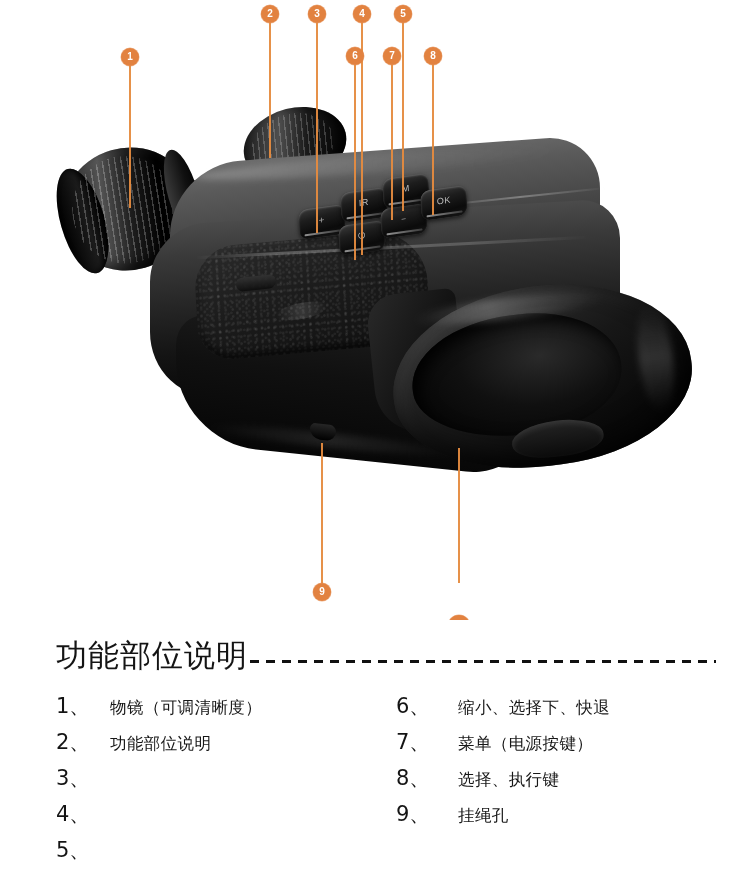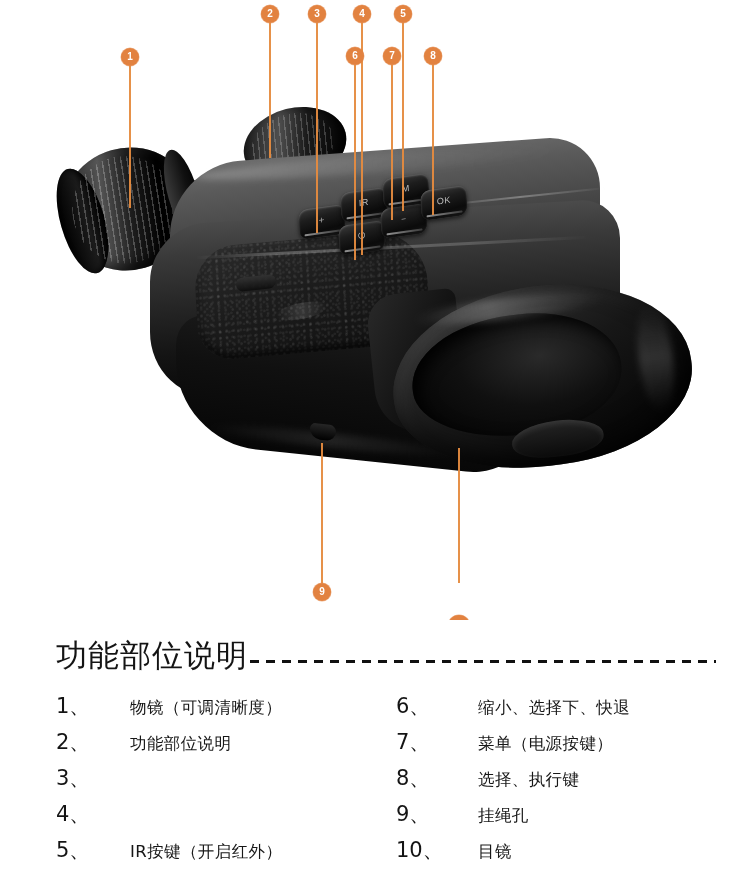--- a/index.html
+++ b/index.html
@@ -248,21 +248,20 @@
     display:flex;align-items:baseline;height:36px;
   }
   .litem .num{
     font-size:21px;color:#141414;min-width:54px;
     font-family:"DejaVu Sans","Liberation Sans",sans-serif;
     letter-spacing:0;
   }
   .litem .txt{
     font-size:16.5px;color:#171717;letter-spacing:.4px;
     font-family:"DejaVu Sans","Liberation Sans",sans-serif;
-    margin-left:20px;
   }
   .col.right .litem .num{min-width:62px;}
   .col.right{margin-left:0;}
 </style>
 </head>
 <body>
 
 <div id="root">
 
   <div class="photo-area">
@@ -386,42 +385,37 @@
           <span class="txt">功能部位说明</span>
         </div>
         <div class="litem">
           <span class="num">3、</span>
         </div>
         <div class="litem">
           <span class="num">4、</span>
         </div>
         <div class="litem">
           <span class="num">5、</span>
-          <span class="txt">IR按键（开启红外）</span>
         </div>
       </div>
 
       <div class="col right">
         <div class="litem">
           <span class="num">6、</span>
           <span class="txt">缩小、选择下、快退</span>
         </div>
         <div class="litem">
           <span class="num">7、</span>
           <span class="txt">菜单（电源按键）</span>
         </div>
         <div class="litem">
           <span class="num">8、</span>
           <span class="txt">选择、执行键</span>
         </div>
         <div class="litem">
           <span class="num">9、</span>
           <span class="txt">挂绳孔</span>
         </div>
-        <div class="litem">
-          <span class="num">10、</span>
-          <span class="txt">目镜</span>
-        </div>
       </div>
     </div>
   </div>
 
 </div>
 
 </body></html>

